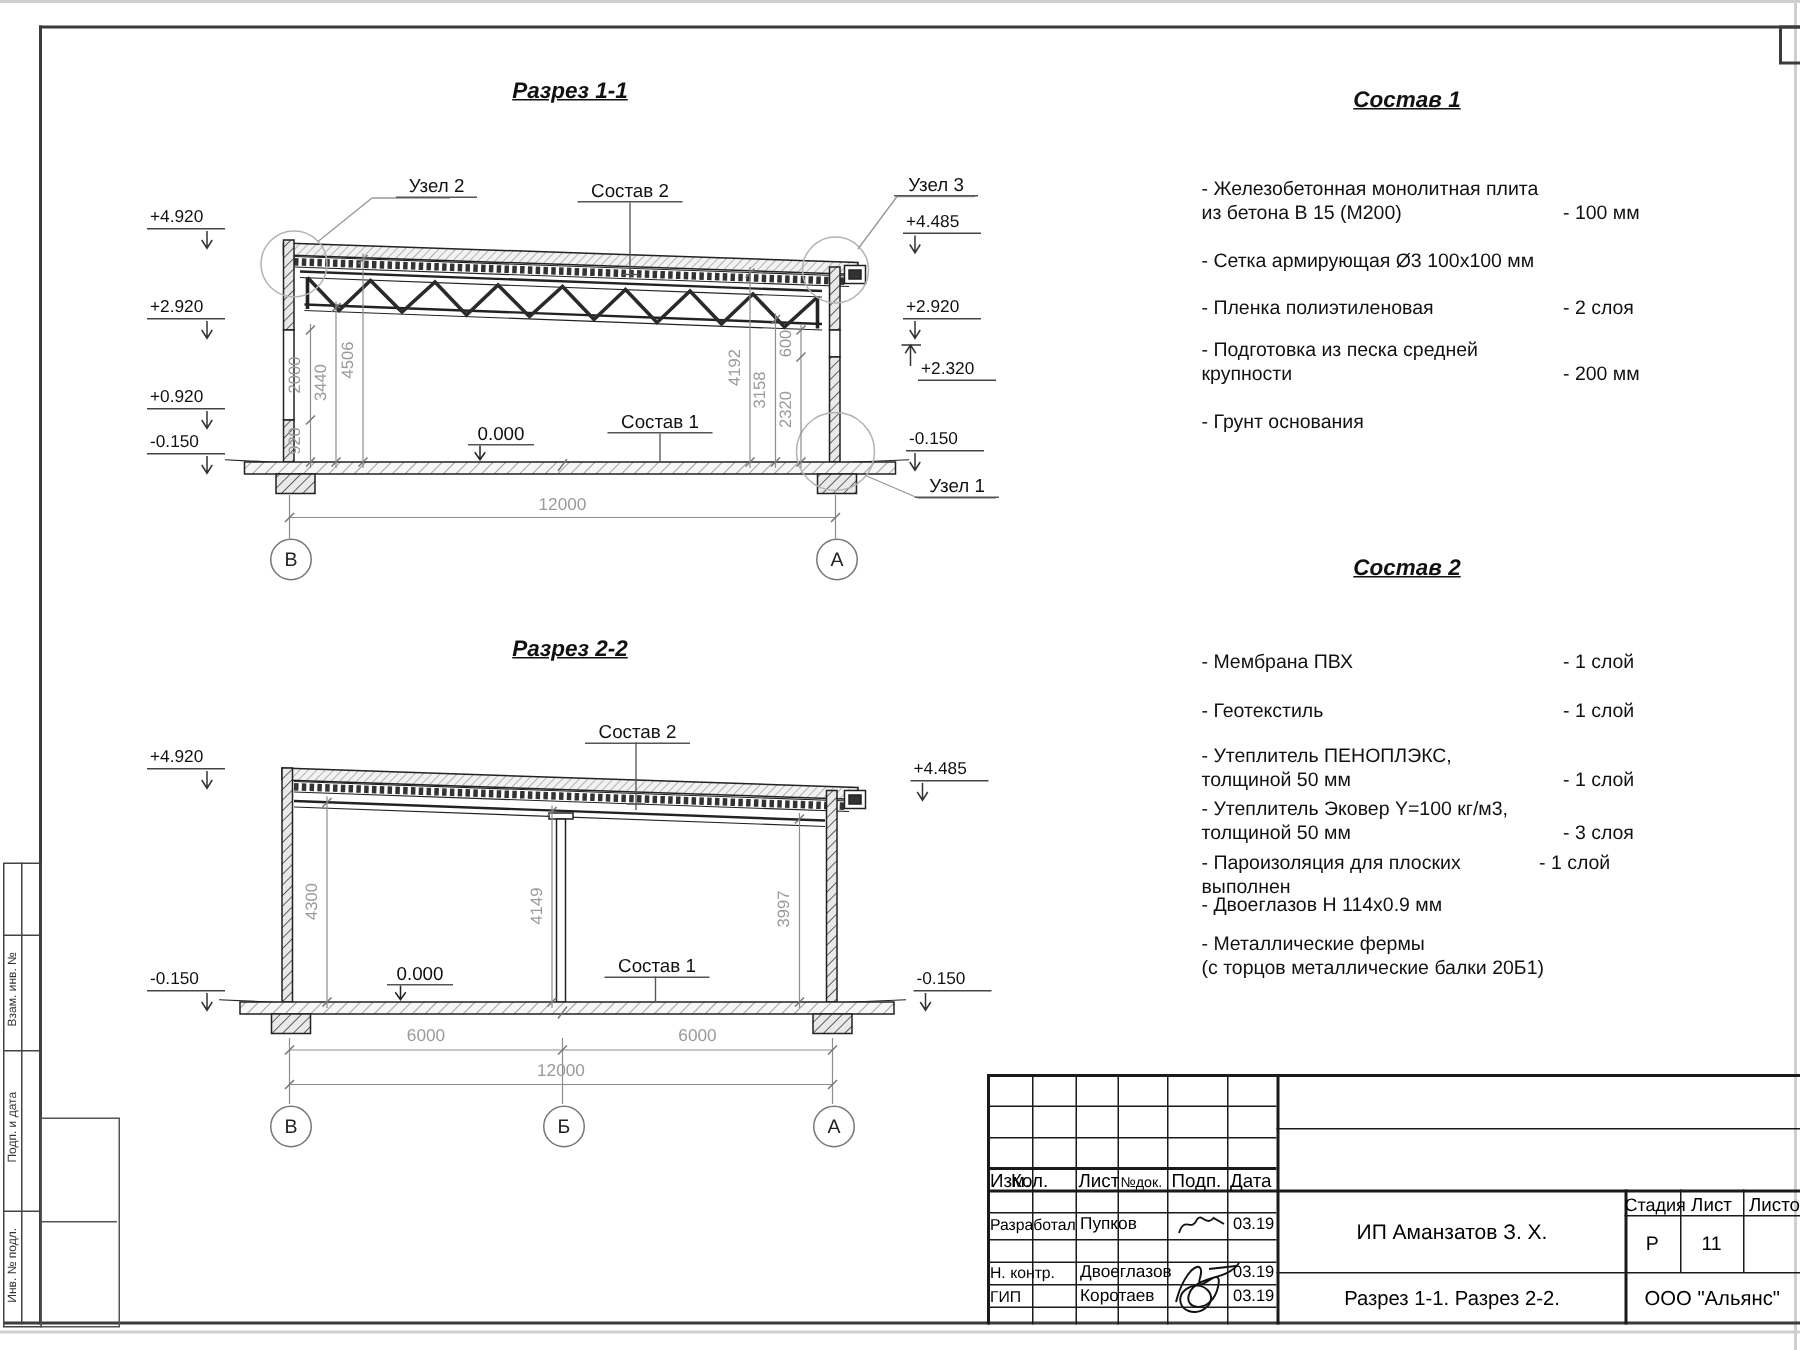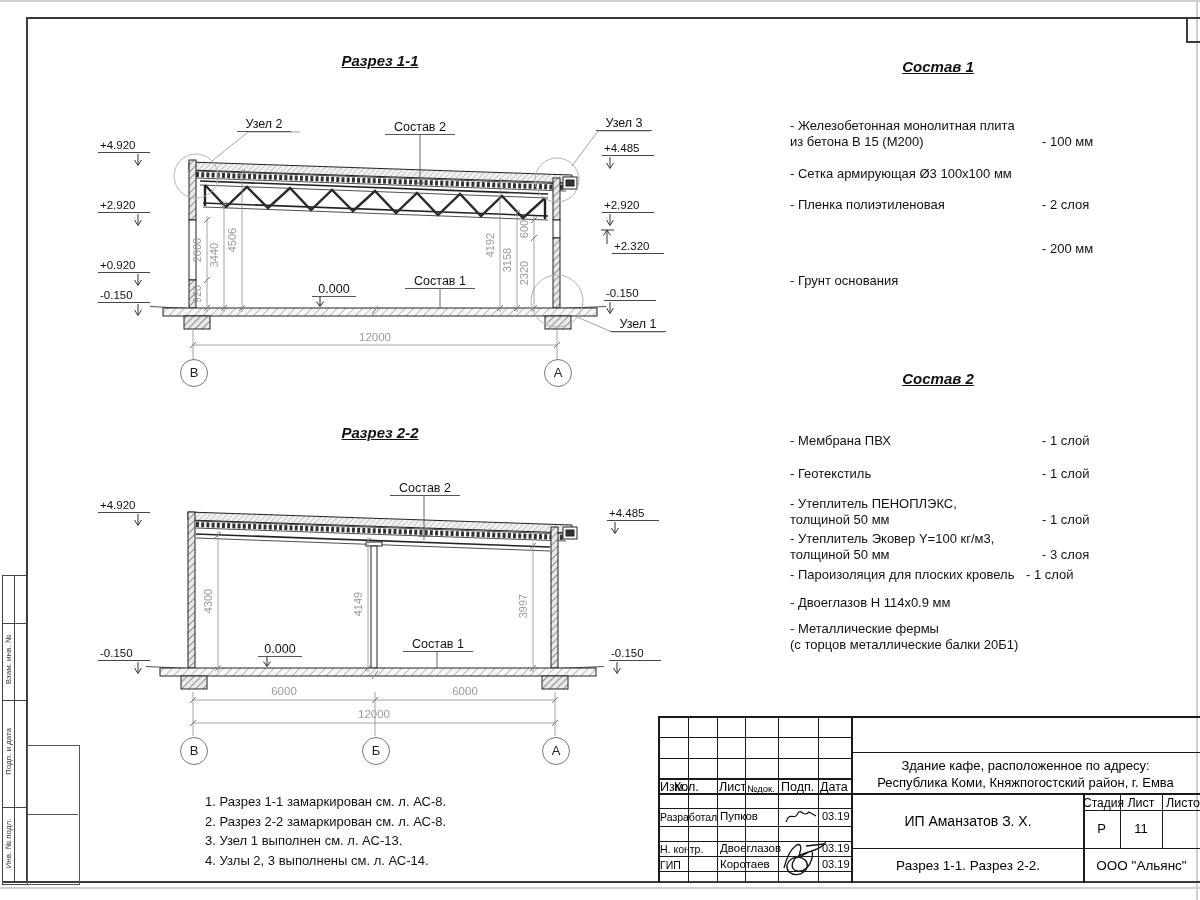--- a/index.html
+++ b/index.html
@@ -6,21 +6,21 @@
   #page{position:relative;width:1200px;height:900px;background:#ffffff;overflow:hidden;margin:0 auto;}
   .abs{position:absolute;}
   .t{position:absolute;color:#111;font-size:12.5px;white-space:nowrap;}
   .lead{border-bottom:1px solid #555;text-align:center;}
   .stitle{position:absolute;font-size:15px;font-weight:bold;font-style:italic;text-decoration:underline;text-align:center;color:#111;white-space:nowrap;}
   .elev{position:absolute;font-size:11.5px;color:#111;border-bottom:1px solid #444;width:48px;white-space:nowrap;padding:0 2px 1px 2px;}
   .vdim{position:absolute;font-size:11px;color:#9a9a9a;transform:rotate(-90deg);transform-origin:center;white-space:nowrap;text-align:center;width:60px;}
   .hdim{position:absolute;font-size:11.5px;color:#9a9a9a;text-align:center;white-space:nowrap;}
   .axis{position:absolute;width:26px;height:26px;border:1px solid #777;border-radius:50%;text-align:center;line-height:25px;font-size:13px;color:#222;background:#fff;}
   .mrow{position:absolute;width:416px;font-size:13px;color:#111;}
-  .mname{display:inline-block;width:252px;white-space:pre-line;vertical-align:top;line-height:15.5px;}
+  .mname{display:inline-block;width:252px;white-space:pre-line;vertical-align:top;line-height:15.5px;margin-left:11px;}
   .mval{position:absolute;left:252px;bottom:1px;white-space:nowrap;}
   .notes{position:absolute;font-size:13px;color:#111;line-height:19.5px;white-space:pre-line;}
   .fr{position:absolute;background:#3b3b3b;}
   .tbl{position:absolute;background:#1a1a1a;}
   .tbt{position:absolute;color:#000;white-space:nowrap;}
   .ctr{text-align:center;}
   .vstrip-label{position:absolute;transform:rotate(-90deg);transform-origin:center;font-size:8px;color:#333;width:70px;text-align:center;white-space:nowrap;}
   .edge{position:absolute;background:#cfcfcf;}
 </style>
 </head>
@@ -222,21 +222,21 @@
   <div class="abs" style="left:2px;top:807px;width:24px;height:1px;background:#444;"></div>
   <div class="abs" style="left:14px;top:575px;width:1px;height:308px;background:#444;"></div>
   <div class="vstrip-label" style="left:-27px;top:655px;">Взам. инв. №</div>
   <div class="vstrip-label" style="left:-27px;top:747px;">Подп. и дата</div>
   <div class="vstrip-label" style="left:-27px;top:839px;">Инв. № подл.</div>
   <div class="abs" style="left:27px;top:745px;width:51px;height:138px;border:1px solid #555;border-top:1px solid #555;"></div>
   <div class="abs" style="left:27px;top:814px;width:51px;height:1px;background:#555;"></div>
 
   <div class="stitle" style="left:300px;top:52px;width:160px;">Разрез 1-1</div>
 
-  <div class="t lead" style="left:237px;top:117px;width:54px;">Узел 2</div>
+  <div class="t lead" style="left:264px;top:117px;width:54px;">Узел 2</div>
   <div class="t lead" style="left:596px;top:116px;width:56px;">Узел 3</div>
   <div class="t lead" style="left:610px;top:317px;width:56px;">Узел 1</div>
   <div class="t lead" style="left:385px;top:120px;width:70px;">Состав 2</div>
   <div class="t lead" style="left:405px;top:274px;width:70px;">Состав 1</div>
   <div class="t lead" style="left:312px;top:282px;width:44px;">0.000</div>
 
   <div class="elev" style="left:98px;top:139px;">+4.920</div>
   <div class="elev" style="left:98px;top:199px;">+2.920</div>
   <div class="elev" style="left:98px;top:259px;">+0.920</div>
   <div class="elev" style="left:98px;top:289px;">-0.150</div>
@@ -288,20 +288,22 @@
   </div>
   <div class="mrow" style="left:790px;top:166px;height:16px;">
     <span class="mname">- Сетка армирующая Ø3 100х100 мм</span>
     <span class="mval"></span>
   </div>
   <div class="mrow" style="left:790px;top:197px;height:16px;">
     <span class="mname">- Пленка полиэтиленовая</span>
     <span class="mval">-  2 слоя</span>
   </div>
   <div class="mrow" style="left:790px;top:225px;height:32px;">
+    <span class="mname">- Подготовка из песка средней
+крупности</span>
     <span class="mval">- 200 мм</span>
   </div>
   <div class="mrow" style="left:790px;top:273px;height:16px;">
     <span class="mname">- Грунт основания</span>
     <span class="mval"></span>
   </div>
 
   <div class="stitle" style="left:858px;top:370px;width:160px;">Состав 2</div>
   <div class="mrow" style="left:790px;top:433px;height:16px;">
     <span class="mname">- Мембрана ПВХ</span>
@@ -315,37 +317,33 @@
     <span class="mname">- Утеплитель ПЕНОПЛЭКС,
 толщиной 50 мм</span>
     <span class="mval">- 1 слой</span>
   </div>
   <div class="mrow" style="left:790px;top:531px;height:32px;">
     <span class="mname">- Утеплитель Эковер Y=100 кг/м3,
 толщиной 50 мм</span>
     <span class="mval">- 3 слоя</span>
   </div>
   <div class="mrow" style="left:790px;top:567px;height:16px;">
-    <span class="mname" style="width:232px">- Пароизоляция для плоских кровель</span>
+    <span class="mname" style="width:232px">- Пароизоляция для плоских выполнен</span>
     <span class="mval" style="left:236px">- 1 слой</span>
   </div>
   <div class="mrow" style="left:790px;top:595px;height:16px;">
     <span class="mname">- Двоеглазов Н 114х0.9 мм</span>
     <span class="mval"></span>
   </div>
   <div class="mrow" style="left:790px;top:621px;height:32px;">
     <span class="mname" style="width:300px">- Металлические фермы
 (с торцов металлические балки 20Б1)</span>
     <span class="mval" style="left:304px"></span>
   </div>
 
-  <div class="notes" style="left:205px;top:792px;">1. Разрез 1-1 замаркирован см. л. АС-8.
-2. Разрез 2-2 замаркирован см. л. АС-8.
-3. Узел 1 выполнен см. л. АС-13.
-4. Узлы 2, 3 выполнены см. л. АС-14.</div>
 
   <div class="tbl" style="left:658px;top:716px;width:542px;height:2px;"></div>
   <div class="tbl" style="left:658px;top:737px;width:193px;height:1px;"></div>
   <div class="tbl" style="left:658px;top:758px;width:193px;height:1px;"></div>
   <div class="tbl" style="left:658px;top:778px;width:193px;height:1.5px;"></div>
   <div class="tbl" style="left:658px;top:793px;width:542px;height:1.5px;"></div>
   <div class="tbl" style="left:658px;top:808px;width:193px;height:1px;"></div>
   <div class="tbl" style="left:658px;top:826px;width:193px;height:1px;"></div>
   <div class="tbl" style="left:658px;top:841px;width:193px;height:1px;"></div>
   <div class="tbl" style="left:658px;top:856px;width:193px;height:1px;"></div>
@@ -358,22 +356,20 @@
   <div class="tbl" style="left:688px;top:716px;width:1px;height:167px;"></div>
   <div class="tbl" style="left:717px;top:716px;width:1px;height:167px;"></div>
   <div class="tbl" style="left:745px;top:716px;width:1px;height:167px;"></div>
   <div class="tbl" style="left:778px;top:716px;width:1px;height:167px;"></div>
   <div class="tbl" style="left:818px;top:716px;width:1px;height:167px;"></div>
   <div class="tbl" style="left:851px;top:716px;width:2px;height:167px;"></div>
   <div class="tbl" style="left:1083px;top:793px;width:1.5px;height:90px;"></div>
   <div class="tbl" style="left:1120px;top:793px;width:1px;height:55px;"></div>
   <div class="tbl" style="left:1162px;top:793px;width:1px;height:55px;"></div>
 
-  <div class="tbt ctr" style="left:851px;top:757px;width:349px;font-size:13px;line-height:17px;white-space:pre-line;">Здание кафе, расположенное по адресу:
-Республика Коми, Княжпогостский район, г. Емва</div>
 
   <div class="tbt" style="left:660px;top:780px;font-size:12.5px;">Изм.</div>
   <div class="tbt" style="left:674px;top:780px;font-size:12.5px;">Кол.</div>
   <div class="tbt" style="left:719px;top:780px;font-size:12.5px;">Лист</div>
   <div class="tbt" style="left:747px;top:783px;font-size:9.5px;">№док.</div>
   <div class="tbt" style="left:781px;top:780px;font-size:12.5px;">Подп.</div>
   <div class="tbt" style="left:820px;top:780px;font-size:12.5px;">Дата</div>
 
   <div class="tbt" style="left:660px;top:811px;font-size:10.5px;">Разработал</div>
   <div class="tbt" style="left:720px;top:810px;font-size:11.5px;">Пупков</div>

